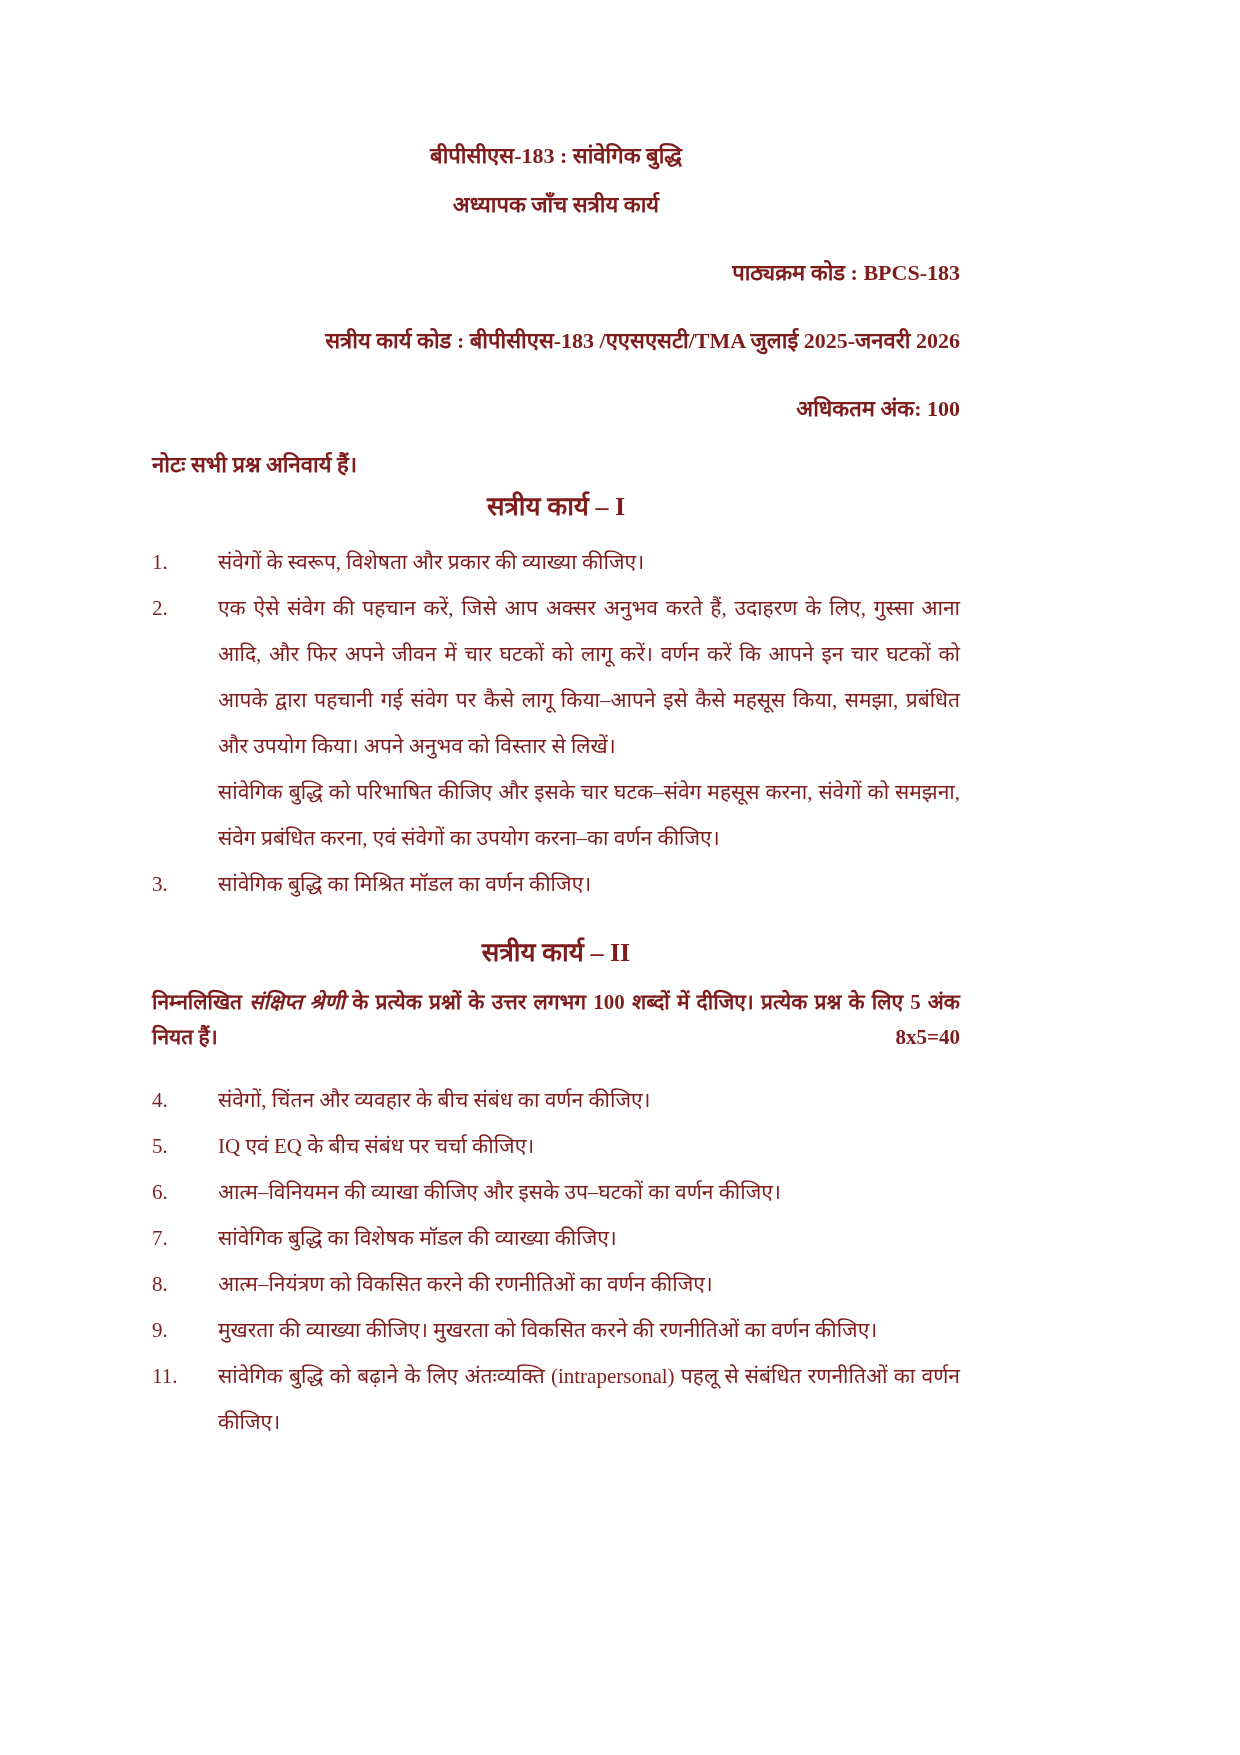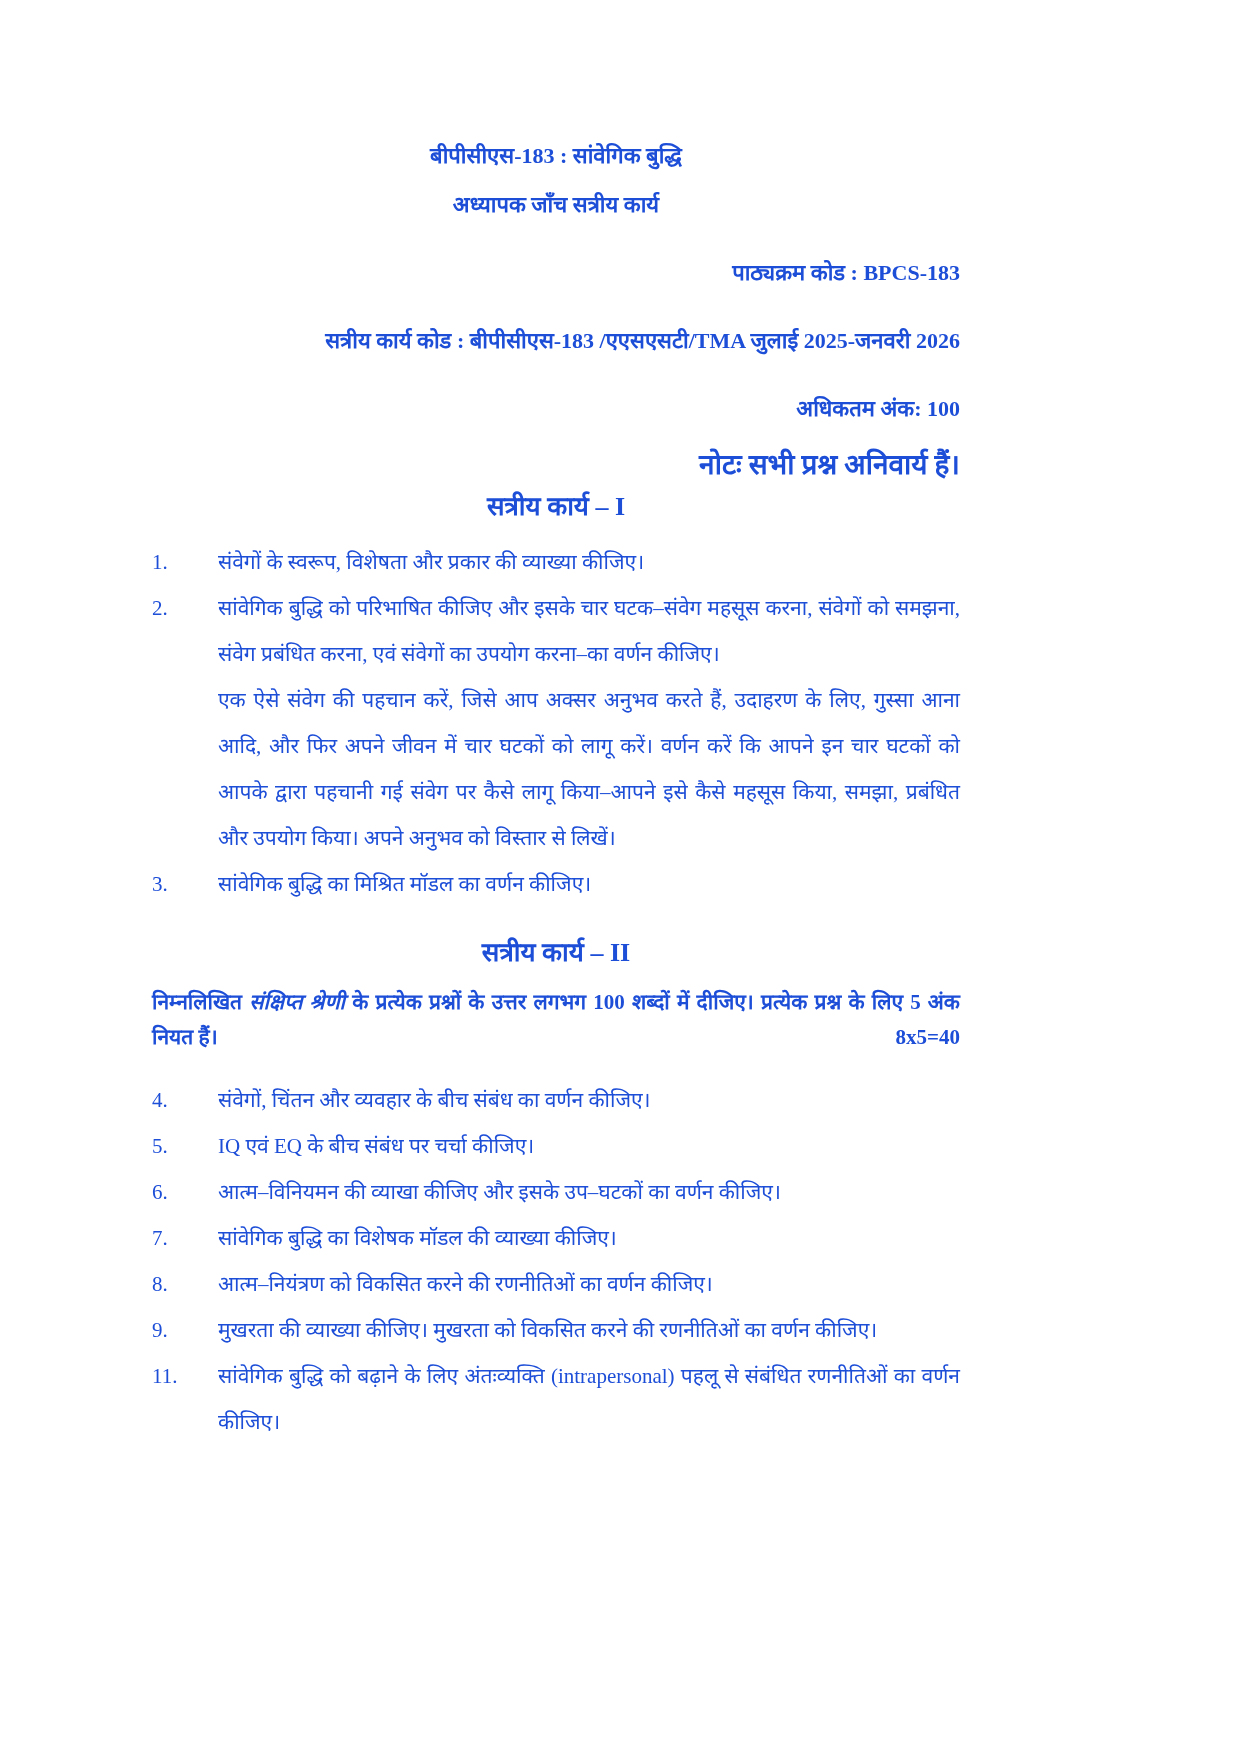--- a/index.html
+++ b/index.html
@@ -1,33 +1,33 @@
 <!DOCTYPE html>
 <html lang="hi"><head>
 <meta charset="utf-8">
 <style>
   html, body { margin:0; padding:0; background:#ffffff; }
   .page {
     position:relative;
     width:1240px; height:1755px;
     background:#ffffff;
-    color:#1d4ed8;
+    color:#7f1d1d;
     font-family:"Liberation Serif","DejaVu Serif","DejaVu Sans",serif;
     overflow:hidden;
   }
   .content {
     position:absolute; left:152px; top:142px; width:808px;
   }
   .center { text-align:center; }
   .right  { text-align:right; }
 
   .doc-title    { font-size:22px; font-weight:bold; line-height:28px; margin-bottom:21px; }
   .doc-subtitle { font-size:22px; font-weight:bold; line-height:28px; margin-bottom:21px; }
   .code-line    { font-size:22px; font-weight:bold; line-height:28px; margin-bottom:19px;margin-top:40px; }
-  .note-line    { font-size:28px; font-weight:bold; line-height:28px; margin:28px 0 14px 0; text-align:right; }
+  .note-line    { font-size:22px; font-weight:bold; line-height:28px; margin:28px 0 14px 0; text-align:left; }
 
   .section-heading { font-size:26px; font-weight:bold; line-height:28px; margin-bottom:18px; }
 
   .instruction {
     position:relative;
     font-size:21px; font-weight:bold; line-height:35px;
     text-align:justify;
     margin-bottom:22px;
   }
   .instruction .em { font-style:italic; }
@@ -65,22 +65,22 @@
 
 
       <div class="qlist">
         <div class="q">
           <div class="qnum">1.</div>
           <div class="qtext">संवेगों के स्वरूप, विशेषता और प्रकार की व्याख्या कीजिए।</div>
         </div>
         <div class="q">
           <div class="qnum">2.</div>
           <div class="qtext justify">
+            <div class="para">एक ऐसे संवेग की पहचान करें, जिसे आप अक्सर अनुभव करते हैं, उदाहरण के लिए, गुस्सा आना आदि, और फिर अपने जीवन में चार घटकों को लागू करें। वर्णन करें कि आपने इन चार घटकों को आपके द्वारा पहचानी गई संवेग पर कैसे लागू किया–आपने इसे कैसे महसूस किया, समझा, प्रबंधित और उपयोग किया। अपने अनुभव को विस्तार से लिखें।</div>
             <div class="para">सांवेगिक बुद्धि को परिभाषित कीजिए और इसके चार घटक–संवेग महसूस करना, संवेगों को समझना, संवेग प्रबंधित करना, एवं संवेगों का उपयोग करना–का वर्णन कीजिए।</div>
-            <div class="para">एक ऐसे संवेग की पहचान करें, जिसे आप अक्सर अनुभव करते हैं, उदाहरण के लिए, गुस्सा आना आदि, और फिर अपने जीवन में चार घटकों को लागू करें। वर्णन करें कि आपने इन चार घटकों को आपके द्वारा पहचानी गई संवेग पर कैसे लागू किया–आपने इसे कैसे महसूस किया, समझा, प्रबंधित और उपयोग किया। अपने अनुभव को विस्तार से लिखें।</div>
           </div>
         </div>
         <div class="q">
           <div class="qnum">3.</div>
           <div class="qtext">सांवेगिक बुद्धि का मिश्रित मॉडल का वर्णन कीजिए।</div>
         </div>
       </div>
     </div>
 
     <div class="section-2">

